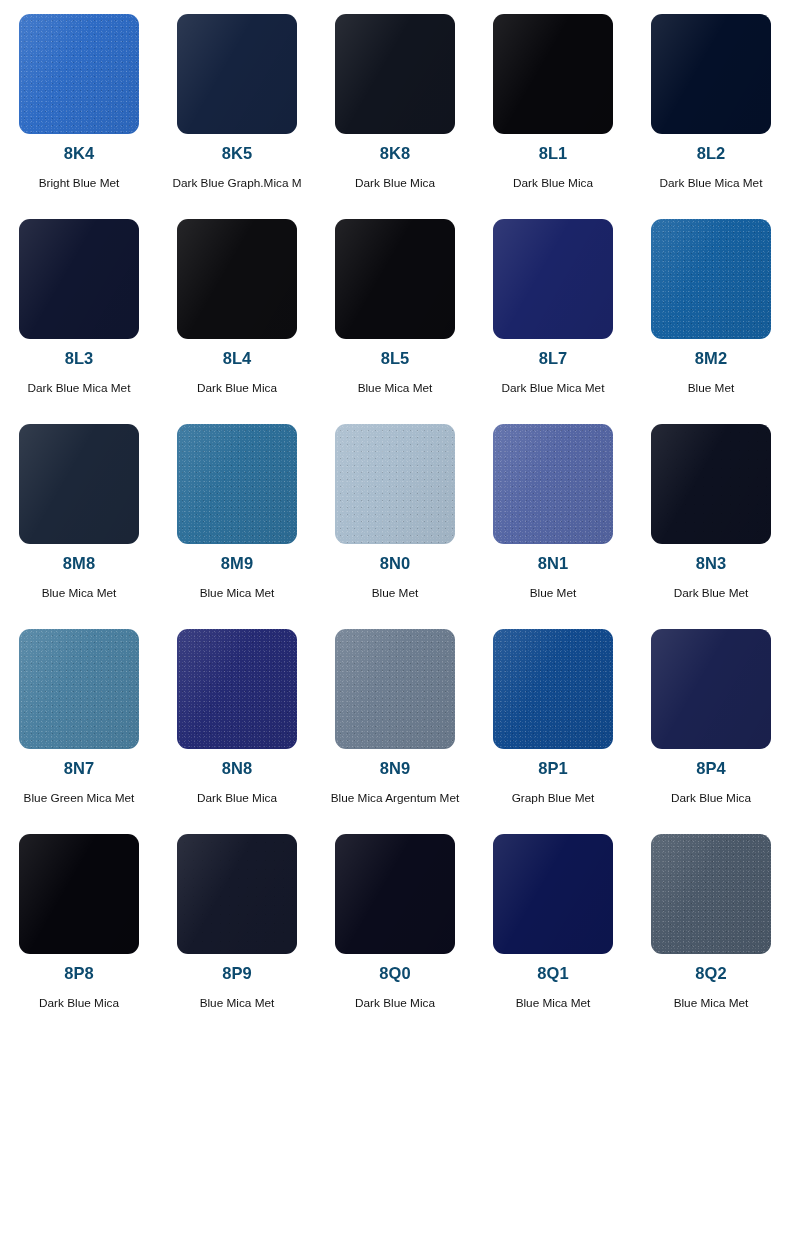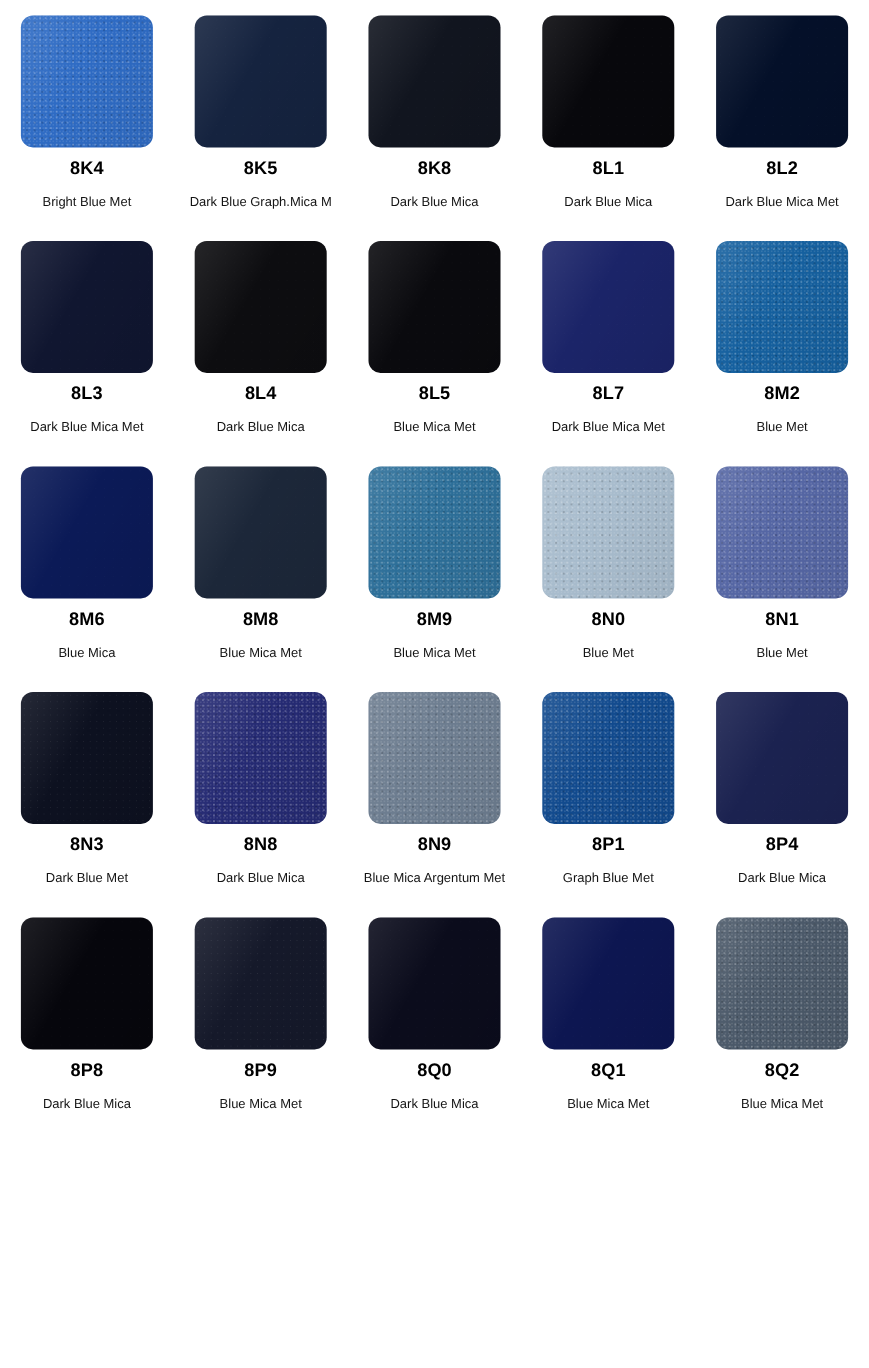--- a/index.html
+++ b/index.html
@@ -77,21 +77,21 @@
     inset: 0;
     pointer-events: none;
     background: linear-gradient(120deg, rgba(255,255,255,.10) 0%, rgba(255,255,255,0) 42%, rgba(0,0,0,.06) 100%);
   }
 
   .swatch-code {
     margin-top: 10px;
     font-size: 16.5px;
     font-weight: 700;
     letter-spacing: .1px;
-    color: #000000;
+    color: #0c4a6e;
     text-align: center;
     line-height: 1.1;
   }
 
   .swatch-name {
     margin-top: 15px;
     font-size: 11.8px;
     font-weight: 400;
     color: #141414;
     text-align: center;
@@ -177,28 +177,20 @@
     </div>
     <div class="swatch-cell">
       <div class="swatch-chip" title="Blue Met" style="background: rgb(21, 96, 159);">
         <span class="tex met"></span>
         <span class="sheen"></span>
       </div>
       <div class="swatch-code">8M2</div>
       <div class="swatch-name">Blue Met</div>
     </div>
     <div class="swatch-cell">
-      <div class="swatch-chip" title="Blue Mica" style="background: rgb(11, 26, 87);">
-        <span class="tex flat"></span>
-        <span class="sheen"></span>
-      </div>
-      <div class="swatch-code">8M6</div>
-      <div class="swatch-name">Blue Mica</div>
-    </div>
-    <div class="swatch-cell">
       <div class="swatch-chip" title="Blue Mica Met" style="background: rgb(28, 39, 57);">
         <span class="tex flat"></span>
         <span class="sheen"></span>
       </div>
       <div class="swatch-code">8M8</div>
       <div class="swatch-name">Blue Mica Met</div>
     </div>
     <div class="swatch-cell">
       <div class="swatch-chip" title="Blue Mica Met" style="background: rgb(45, 111, 153);">
         <span class="tex met"></span>
@@ -225,20 +217,28 @@
     </div>
     <div class="swatch-cell">
       <div class="swatch-chip" title="Dark Blue Met" style="background: rgb(13, 17, 32);">
         <span class="tex mica"></span>
         <span class="sheen"></span>
       </div>
       <div class="swatch-code">8N3</div>
       <div class="swatch-name">Dark Blue Met</div>
     </div>
     <div class="swatch-cell">
+      <div class="swatch-chip" title="Blue Green Mica Met" style="background: rgb(74, 127, 159);">
+        <span class="tex met"></span>
+        <span class="sheen"></span>
+      </div>
+      <div class="swatch-code">8N7</div>
+      <div class="swatch-name">Blue Green Mica Met</div>
+    </div>
+    <div class="swatch-cell">
       <div class="swatch-chip" title="Dark Blue Mica" style="background: rgb(37, 42, 115);">
         <span class="tex met"></span>
         <span class="sheen"></span>
       </div>
       <div class="swatch-code">8N8</div>
       <div class="swatch-name">Dark Blue Mica</div>
     </div>
     <div class="swatch-cell">
       <div class="swatch-chip" title="Blue Mica Argentum Met" style="background: rgb(109, 125, 144);">
         <span class="tex met"></span>

